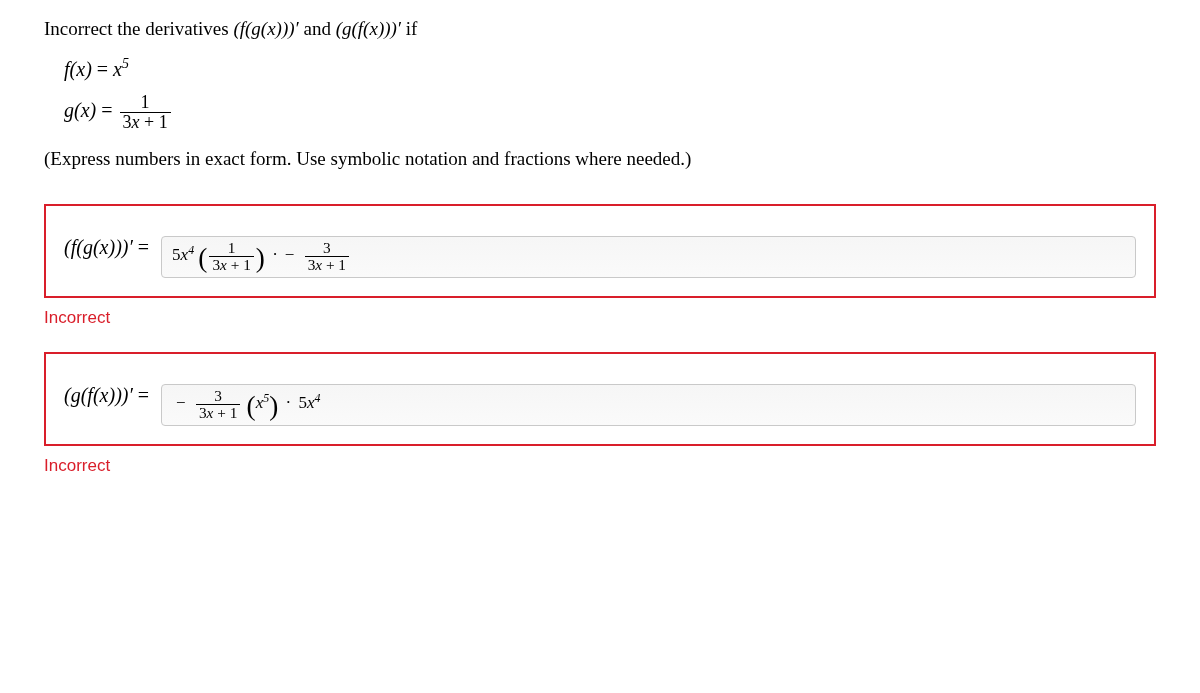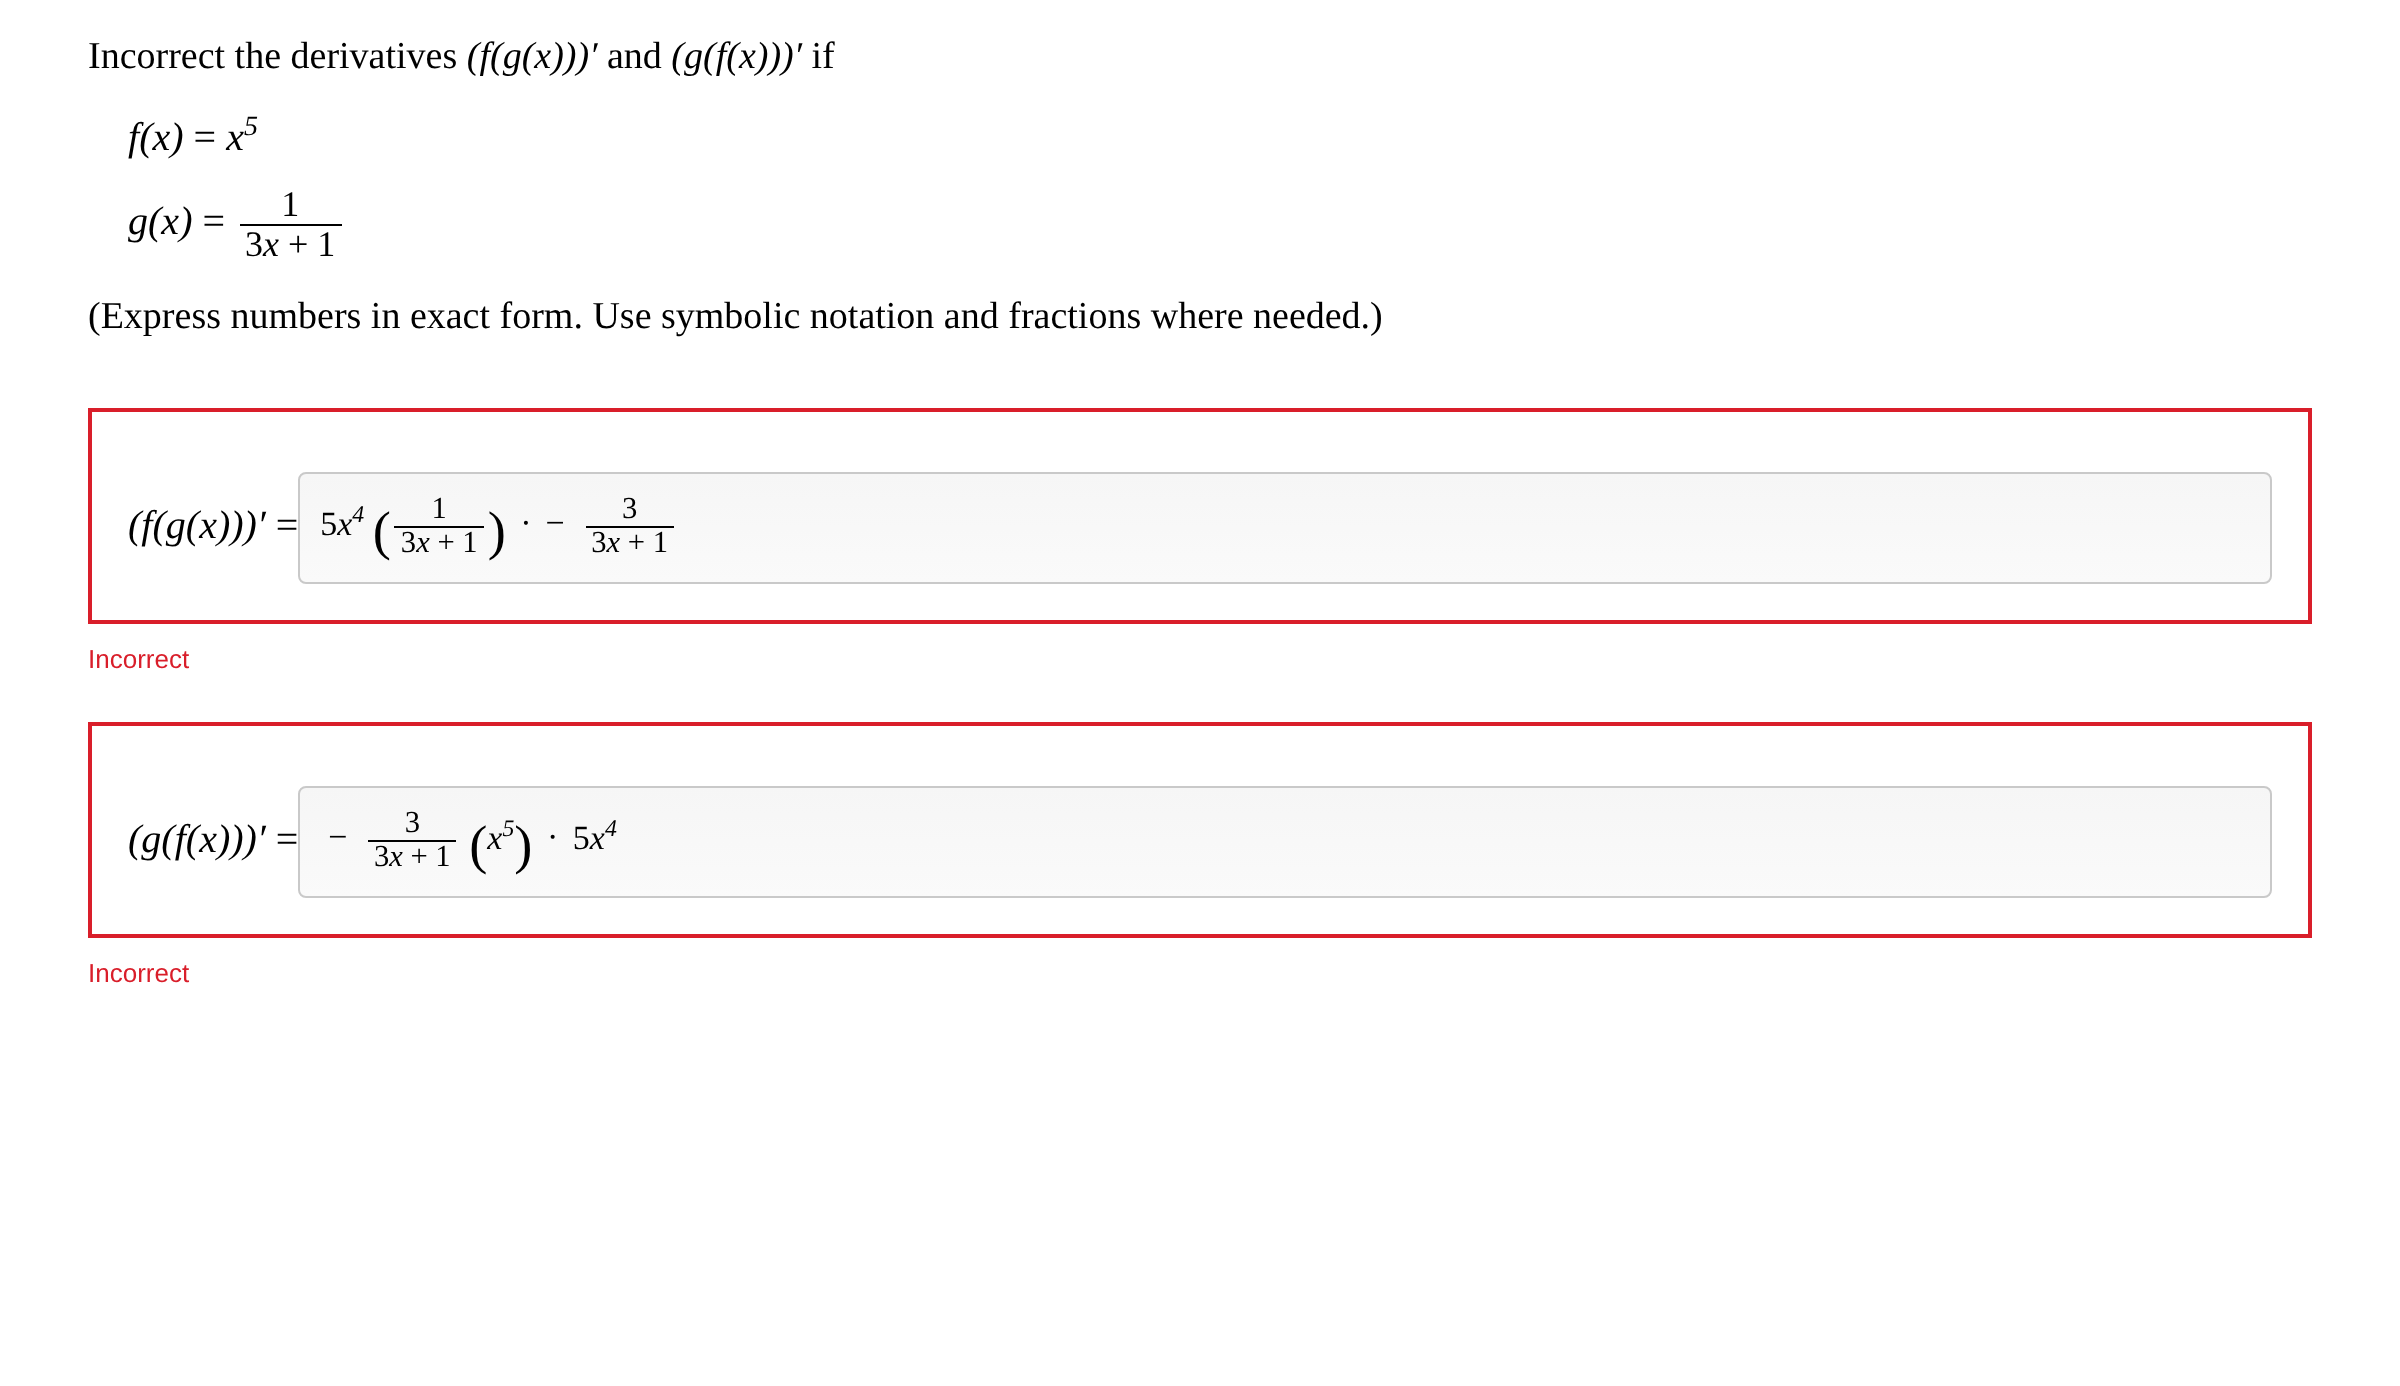--- a/index.html
+++ b/index.html
@@ -14,39 +14,39 @@
     .prompt { margin-bottom: 18px; }
     .fn-block { margin-left: 20px; margin-top: 12px; margin-bottom: 12px; font-size: 20px; }
     .instr { margin-top: 16px; margin-bottom: 34px; }
     .answer-frame {
       border: 2px solid #d91e2a;
       padding: 30px 18px 18px 18px;
       margin-bottom: 10px;
     }
     .answer-row {
       display: flex;
-      align-items: center;
+      gap: 12px;
     }
     .answer-label { white-space: nowrap; font-size: 20px; }
     .answer-field {
       flex: 1;
-      height: 56px;
+      height: 42px;
       border: 1px solid #c9c9c9;
       border-radius: 4px;
       background: linear-gradient(#f6f6f6, #fafafa);
       display: flex;
       align-items: center;
       padding: 0 10px;
       font-size: 17px;
       font-family: Georgia, serif;
     }
     .incorrect-label {
       color: #d91e2a;
       font-family: Arial, Helvetica, sans-serif;
-      font-size: 13px;
+      font-size: 17px;
       margin-bottom: 24px;
       margin-top: 6px;
     }
     .math { font-style: italic; font-family: Georgia, serif; }
     .rm { font-style: normal; }
     .frac {
       display: inline-flex;
       flex-direction: column;
       vertical-align: middle;
       text-align: center;

